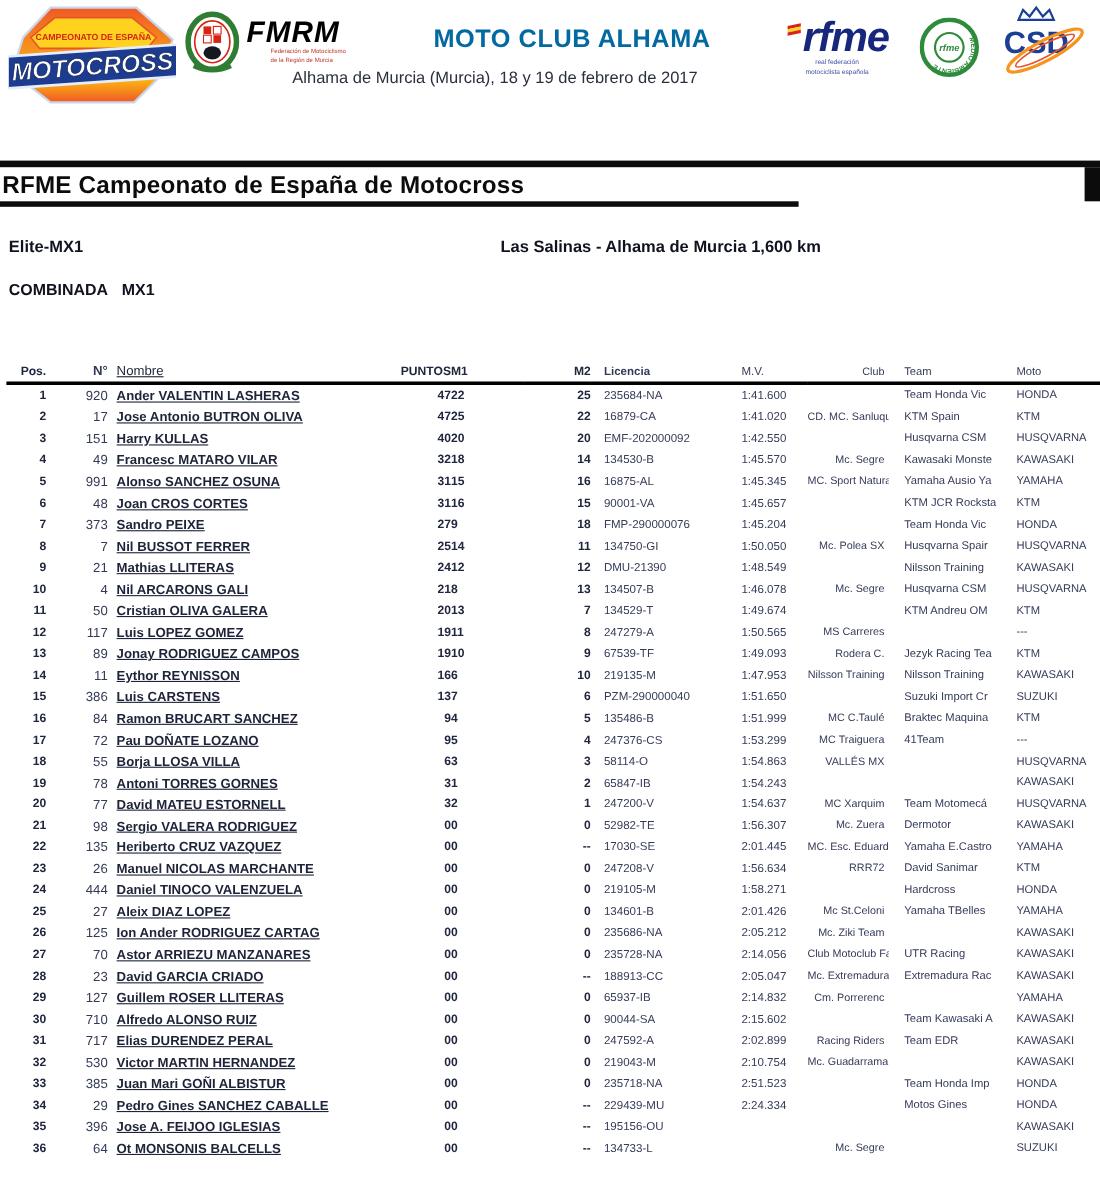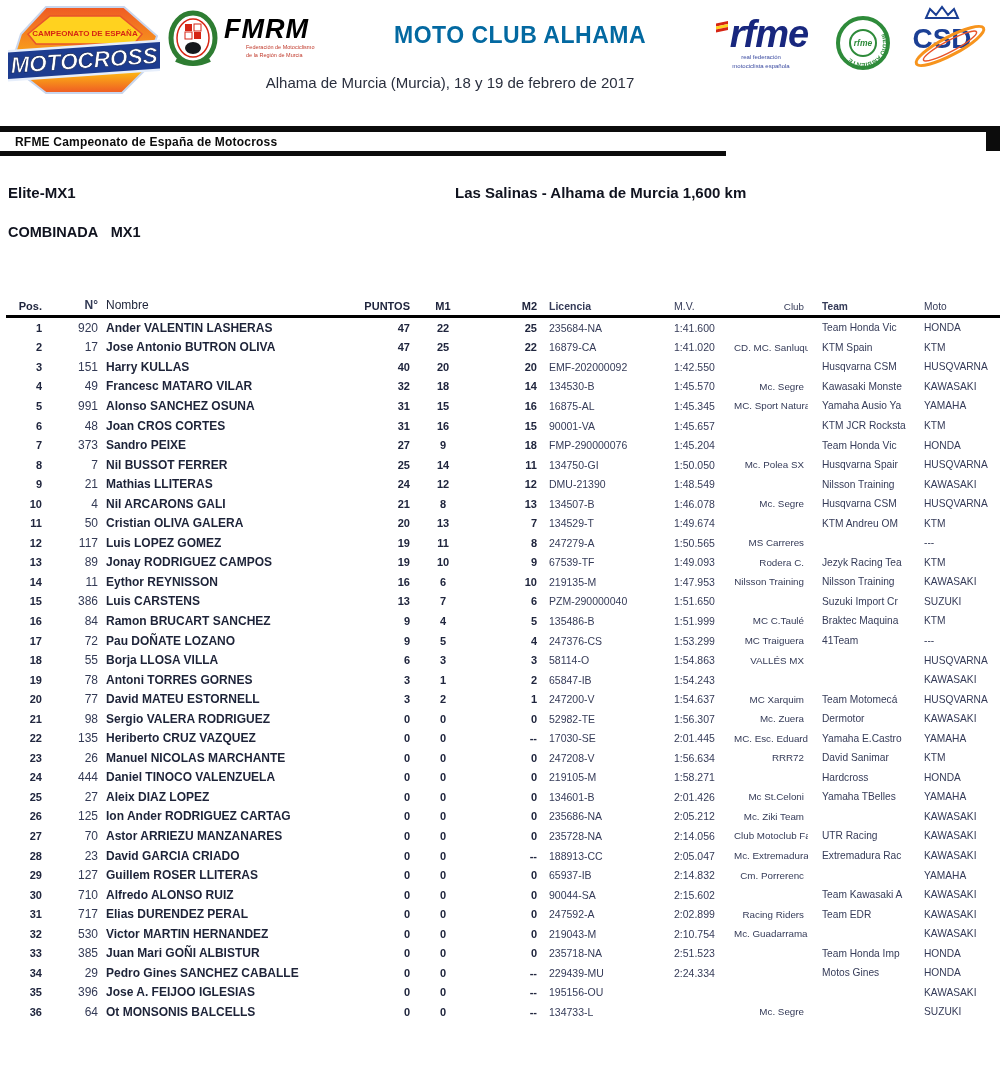--- a/index.html
+++ b/index.html
@@ -1,57 +1,57 @@
 <!DOCTYPE html>
 <html><head>
 <meta charset="utf-8">
 <style>
   html,body{margin:0;padding:0;background:#fff;}
   body{width:1000px;height:1083px;position:relative;font-family:"Liberation Sans",sans-serif;color:#232940;}
 
   
-  .top-header{position:relative;height:126px;}
+  .top-header{position:relative;height:146px;}
   .badge-motocross{position:absolute;left:8px;top:4px;width:152px;height:92px;}
   .crest{position:absolute;left:168px;top:10px;width:50px;height:58px;}
   .fmrm{position:absolute;left:224px;top:16px;width:110px;}
   .fmrm-name{font-size:27px;font-weight:bold;font-style:italic;color:#000000;letter-spacing:1px;line-height:26px;}
   .fmrm-cap{font-size:5.5px;color:#c0392b;line-height:6px;margin-top:2px;margin-left:22px;}
   .mca-title{position:absolute;left:350px;top:22px;width:340px;text-align:center;font-size:23px;font-weight:bold;color:#0369a1;letter-spacing:.5px;}
-  .subtitle{position:absolute;left:180px;top:74px;width:540px;text-align:center;font-size:15px;color:#2a2f3e;}
+  .subtitle{position:absolute;left:180px;top:62px;width:540px;text-align:center;font-size:15px;color:#2a2f3e;}
   .rfme-logo{position:absolute;left:702px;top:16px;width:118px;text-align:center;}
   .rfme-row{display:flex;align-items:flex-start;justify-content:center;}
   .rfme-name{font-size:38px;font-weight:bold;font-style:italic;color:#18277e;line-height:36px;letter-spacing:-1px;}
   .rfme-cap{font-size:6px;color:#3a4aa0;line-height:7px;margin-top:2px;}
   .medio{position:absolute;left:836px;top:16px;width:54px;height:54px;}
   .csd{position:absolute;left:898px;top:4px;width:92px;height:74px;}
 
   
   .title-box{position:relative;border-top:6px solid #0c0c0c;margin-top:0;}
   .title-box::after{content:"";position:absolute;right:0;top:0;bottom:0;width:14px;background:#0c0c0c;}
-  .doc-title{font-size:12px;font-weight:bold;color:#0c0c0c;padding:3px 0 2px 15px;letter-spacing:.2px;}
+  .doc-title{font-size:22px;font-weight:bold;color:#0c0c0c;padding:3px 0 2px 2px;letter-spacing:.2px;}
   .bar-bottom{height:5px;width:726px;background:#0c0c0c;}
 
   
   .event-line{position:relative;height:34px;margin-top:26px;}
   .event-cat{position:absolute;left:8px;top:2px;font-size:15px;font-weight:bold;color:#10131f;}
   .event-track{position:absolute;left:455px;top:2px;font-size:15px;font-weight:bold;color:#10131f;}
   .event-session{margin:8px 0 0 8px;font-size:14.5px;font-weight:bold;color:#10131f;word-spacing:9px;}
 
   
   .results-wrap{margin:50px 4px 0 6px;}
   table{border-collapse:collapse;table-layout:fixed;width:990px;}
   thead th{border-bottom:3px solid #000;height:22px;vertical-align:bottom;padding:0 0 3px 0;white-space:nowrap;overflow:hidden;}
   td{height:19.55px;padding:0;vertical-align:middle;white-space:nowrap;overflow:hidden;}
   .h-bold{font-size:11px;font-weight:bold;color:#20263e;}
   .h-reg{font-size:11px;font-weight:normal;color:#3a405c;}
   .c-pos{width:36px;text-align:right;font-size:11px;font-weight:bold;color:#20263e;}
   .c-num{width:56px;text-align:right;font-size:12px;color:#333a55;}
-  .c-name{width:252px;text-align:left;padding-left:8px;font-size:12px;font-weight:bold;color:#1d2338;}
+  .c-name{width:252px;text-align:left;padding-left:8px;font-size:12px;font-weight:bold;color:#1d2338;text-decoration:underline;}
   .c-puntos{width:52px;text-align:right;font-size:11px;font-weight:bold;color:#20263e;}
-  .c-m1{width:66px;text-align:center;font-size:11px;font-weight:bold;color:#20263e;}
+  .c-m1{width:66px;text-align:left;font-size:11px;font-weight:bold;color:#20263e;}
   .c-m2{width:61px;text-align:right;font-size:11px;font-weight:bold;color:#20263e;}
   .c-lic{width:122px;text-align:left;padding-left:12px;font-size:10.5px;color:#353b58;}
   .c-mv{width:60px;text-align:left;padding-left:3px;font-size:10.5px;color:#353b58;}
   .c-club{width:70px;text-align:right;padding-right:4px;font-size:9.8px;color:#353b58;}
   .c-team{width:88px;text-align:left;padding-left:14px;font-size:10.2px;color:#353b58;}
   .c-moto{width:127px;text-align:left;padding-left:14px;font-size:10.2px;color:#353b58;}
   th.c-lic{padding-left:12px;} th.c-mv{padding-left:3px;} th.c-team{padding-left:14px;} th.c-moto{padding-left:14px;}
 </style>
 </head>
 <body>
@@ -158,21 +158,21 @@
       <tr>
         <th class="c-pos h-bold">Pos.</th>
         <th class="c-num h-bold">N°</th>
         <th class="c-name h-reg" style="font-weight:normal">Nombre</th>
         <th class="c-puntos h-bold">PUNTOS</th>
         <th class="c-m1 h-bold">M1</th>
         <th class="c-m2 h-bold">M2</th>
         <th class="c-lic h-bold" style="font-size:10.5px">Licencia</th>
         <th class="c-mv h-reg" style="font-weight:normal">M.V.</th>
         <th class="c-club h-reg" style="font-weight:normal">Club</th>
-        <th class="c-team h-reg" style="font-weight:bold">Team</th>
+        <th class="c-team h-reg" style="font-weight:normal">Team</th>
         <th class="c-moto h-reg" style="font-weight:normal">Moto</th>
       </tr>
     </thead>
     <tbody>
         <tr>
           <td class="c-pos">1</td>
           <td class="c-num">920</td>
           <td class="c-name">Ander VALENTIN LASHERAS</td>
           <td class="c-puntos">47</td>
           <td class="c-m1">22</td>

